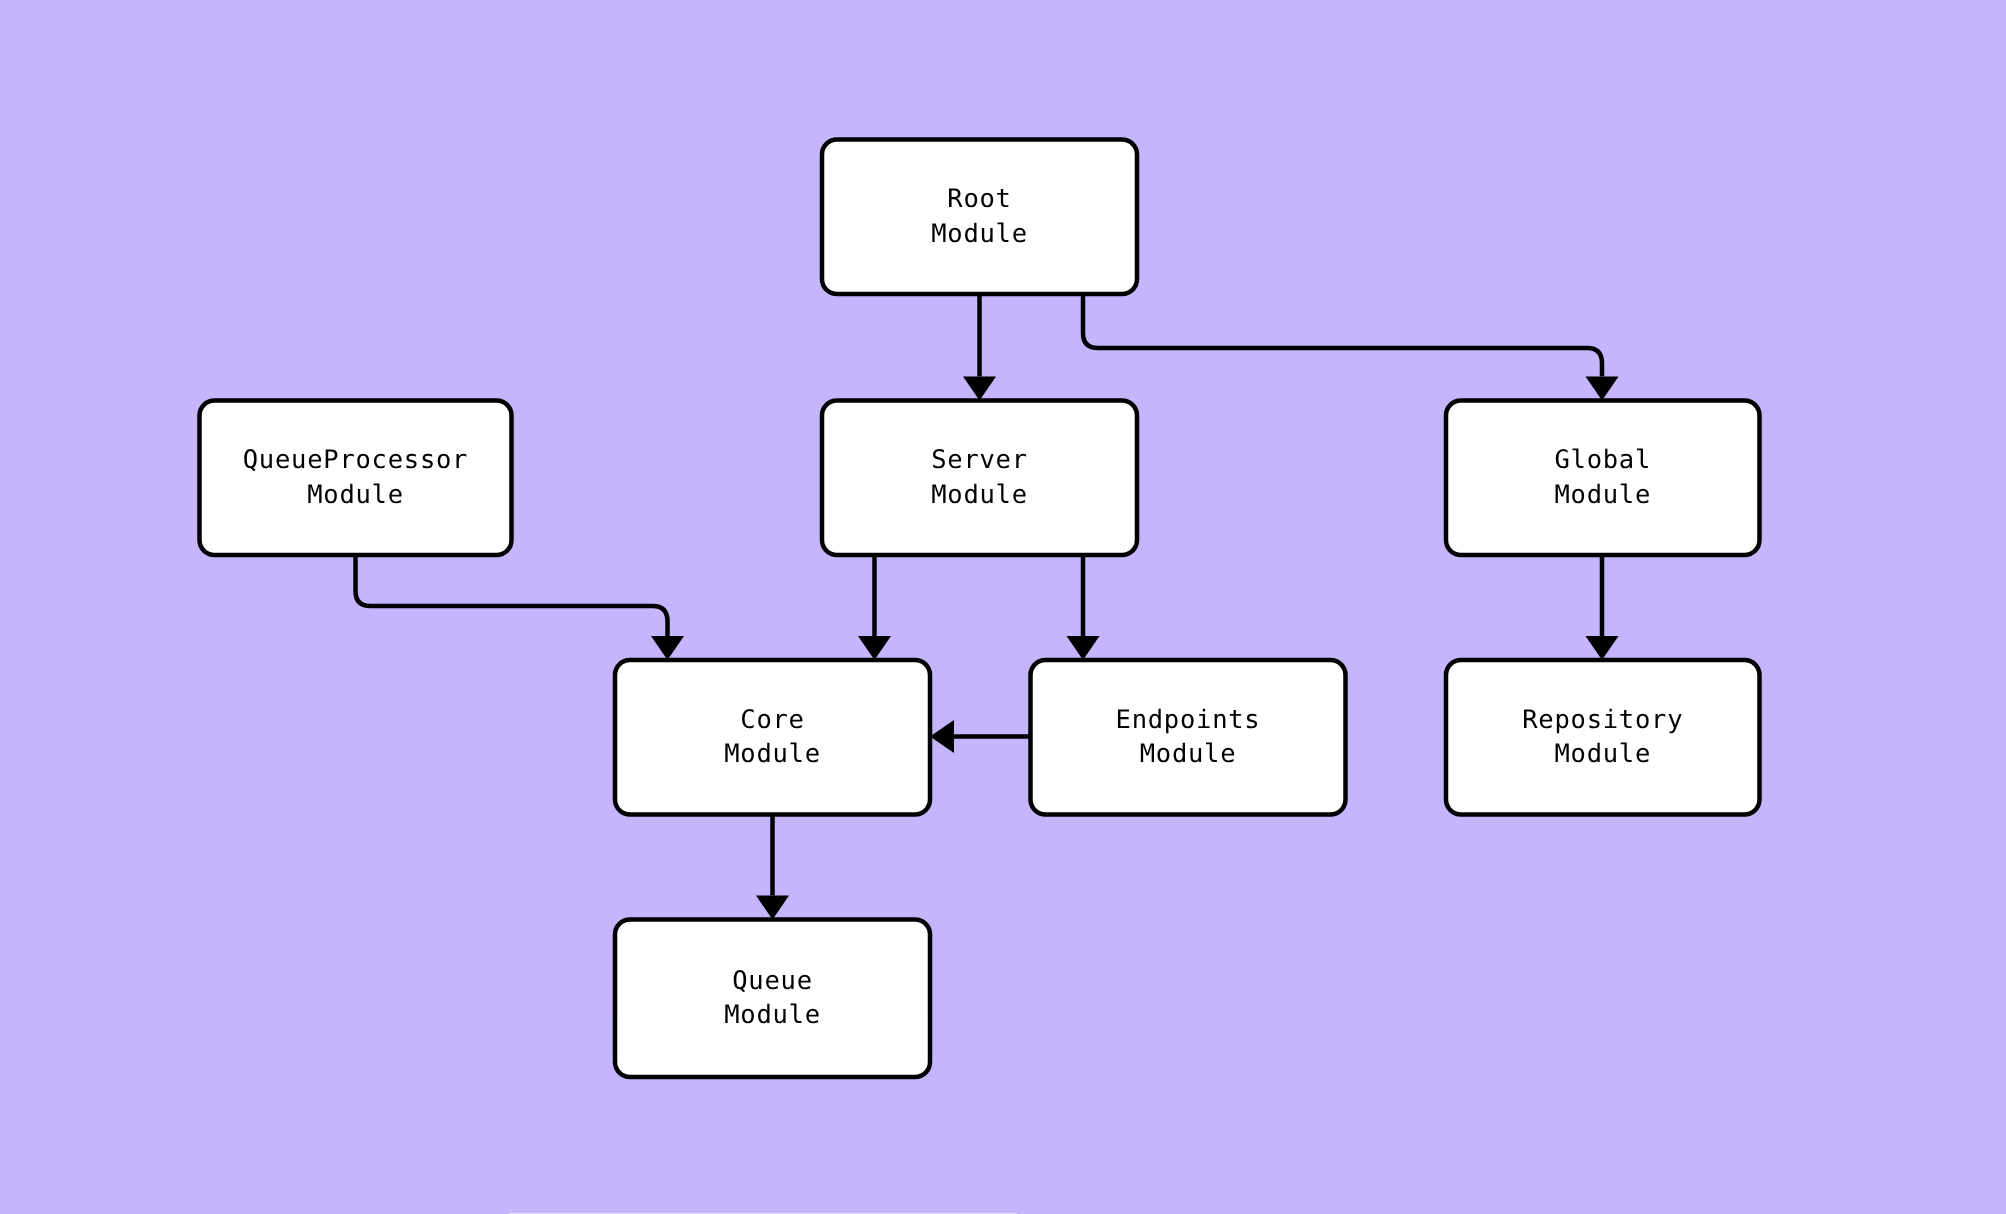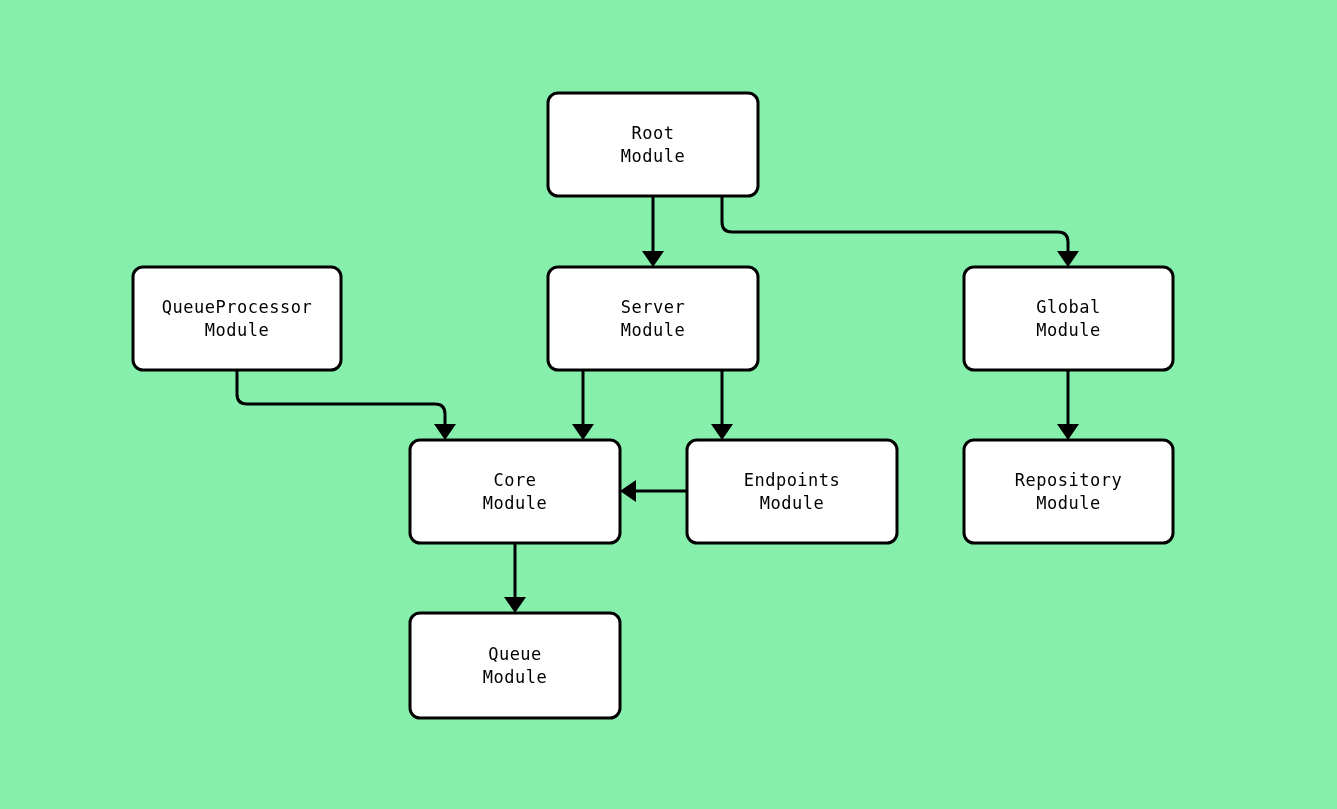--- a/index.html
+++ b/index.html
@@ -11,21 +11,21 @@
   body {
     width: 1337px;
     height: 809px;
     font-family: "DejaVu Sans Mono", "Liberation Mono", monospace;
     overflow: hidden;
   }
   #diagram-root {
     position: relative;
     width: 1337px;
     height: 809px;
-    background: #86efac;
+    background: #c4b5fd;
   }
   svg.diagram-canvas {
     position: absolute;
     top: 0;
     left: 0;
     width: 1337px;
     height: 809px;
     display: block;
   }
   .node-box {

